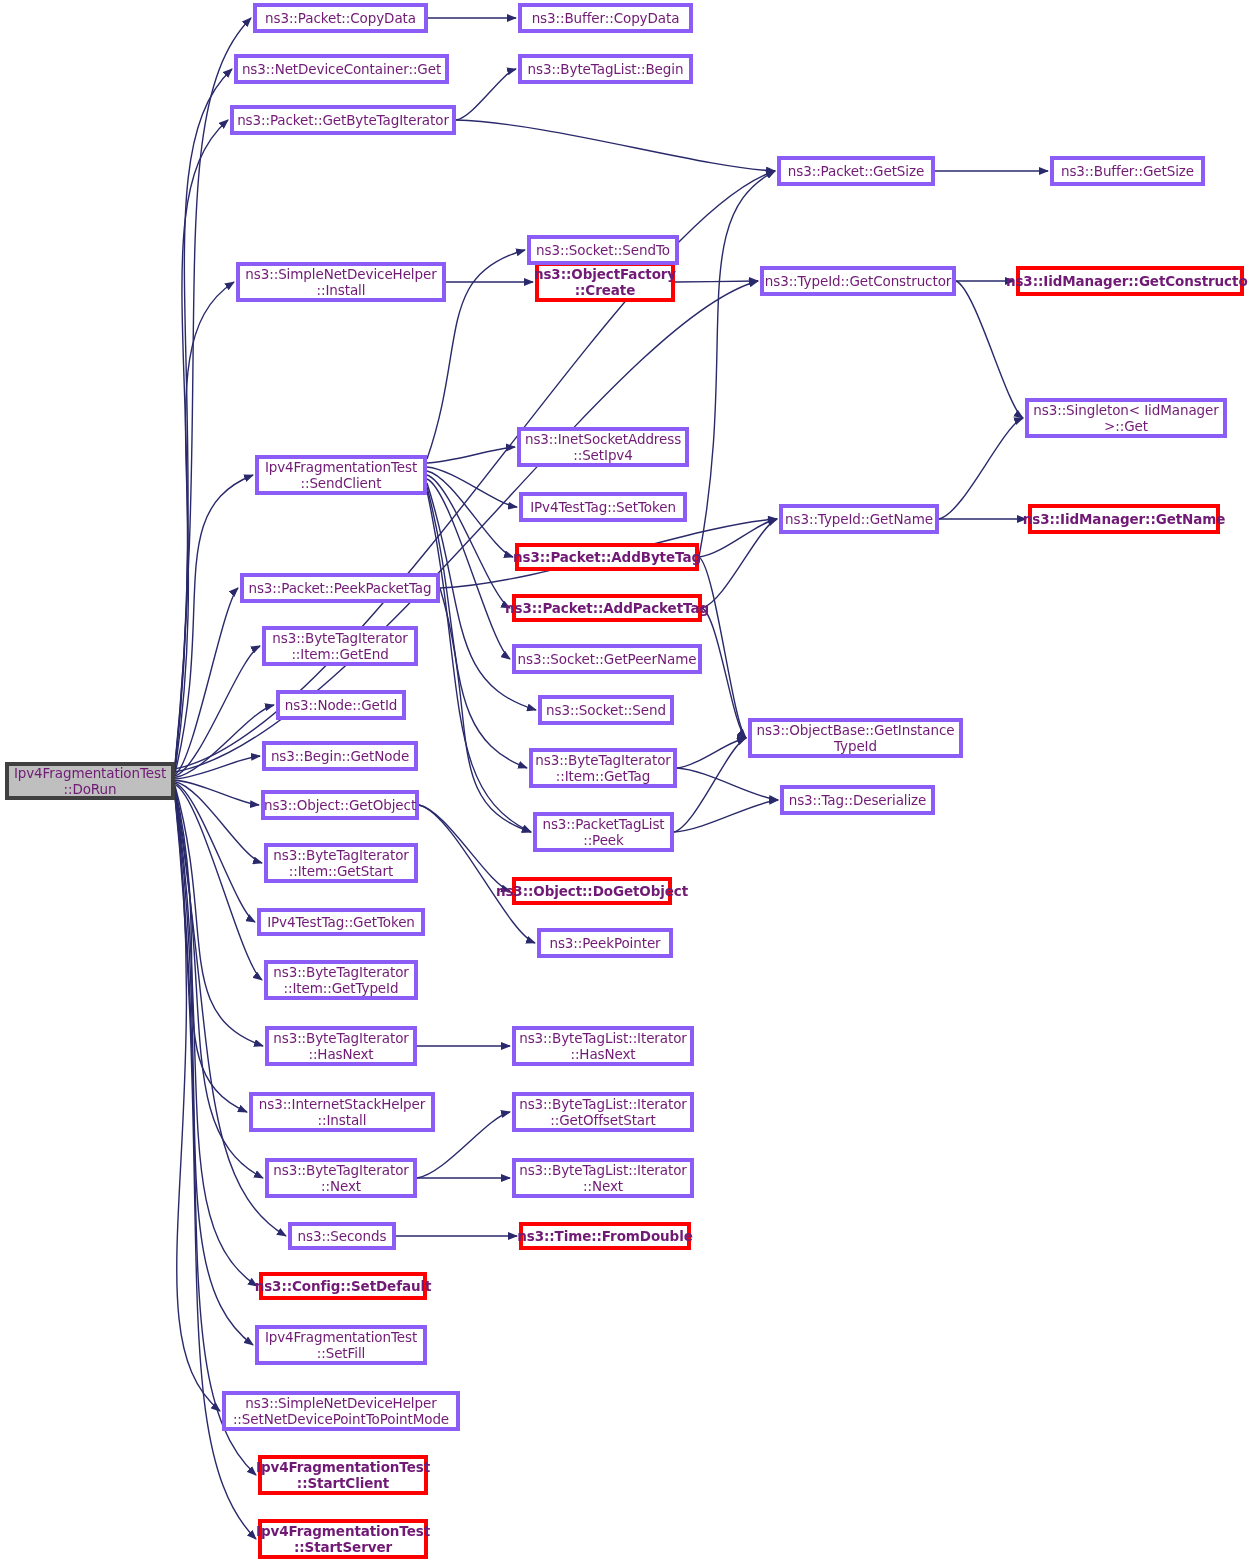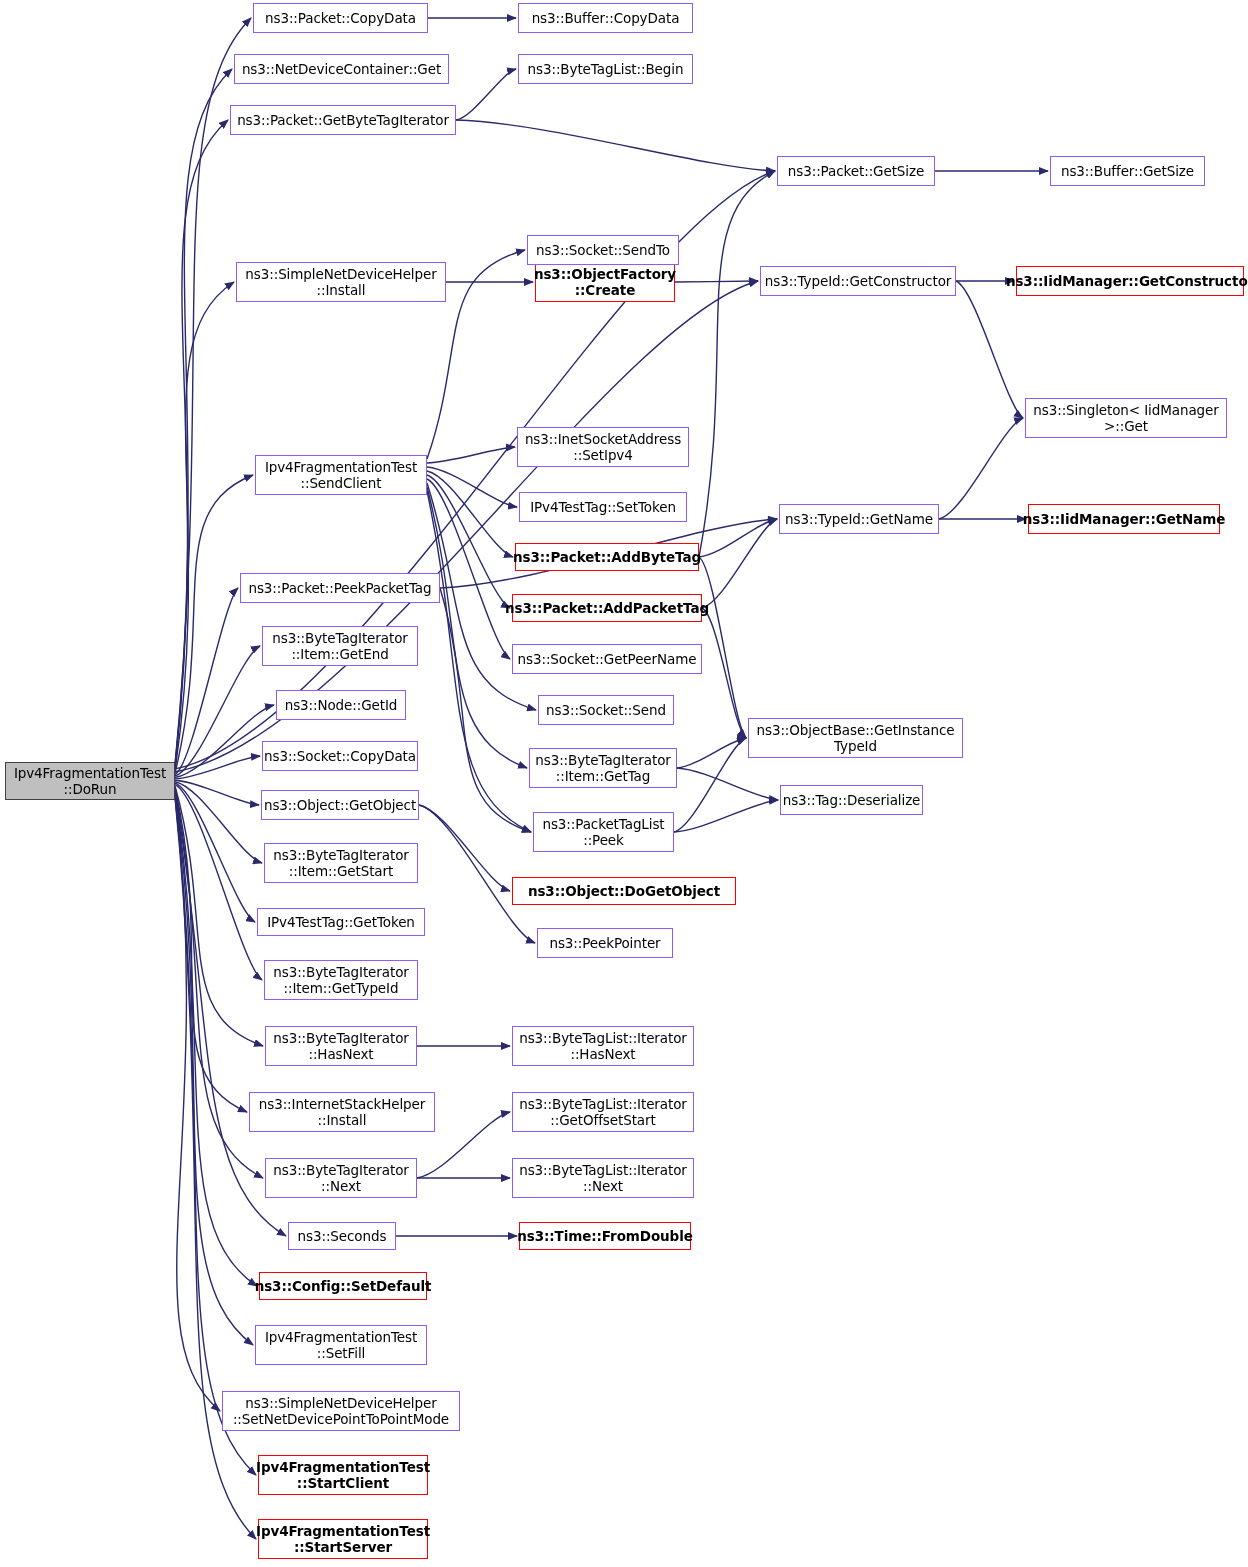--- a/index.html
+++ b/index.html
@@ -2,23 +2,23 @@
 <html><head>
 <meta charset="utf-8">
 <style>
   html,body{margin:0;padding:0;background:#ffffff;}
   body{font-family:"DejaVu Sans","Liberation Sans",sans-serif;}
   #canvas{position:relative;width:1248px;height:1567px;background:#fff;overflow:hidden;}
   svg#edges{position:absolute;left:0;top:0;width:1248px;height:1567px;pointer-events:none;}
   .node{
     position:absolute;
     box-sizing:border-box;
-    border:1px solid #8b5cf6;
+    border:4px solid #8b5cf6;
     background:#ffffff;
-    color:#000000;
+    color:#701a75;
     display:flex;
     align-items:center;
     justify-content:center;
     text-align:center;
     font-size:13.5px;
     line-height:16px;
     letter-spacing:-0.1px;
     white-space:pre-line;
     padding:0 4px;
   }
@@ -127,30 +127,30 @@
       <div class="node red" style="left: 515px; top: 543px; width: 184px; height: 28px;"><span>ns3::Packet::AddByteTag</span></div>
       <div class="node" style="left: 240px; top: 573px; width: 200px; height: 30px;"><span>ns3::Packet::PeekPacketTag</span></div>
       <div class="node red" style="left: 512px; top: 594px; width: 190px; height: 28px;"><span>ns3::Packet::AddPacketTag</span></div>
       <div class="node" style="left: 262px; top: 626px; width: 156px; height: 40px;"><span>ns3::ByteTagIterator
 ::Item::GetEnd</span></div>
       <div class="node" style="left: 512px; top: 644px; width: 190px; height: 30px;"><span>ns3::Socket::GetPeerName</span></div>
       <div class="node" style="left: 276px; top: 690px; width: 130px; height: 30px;"><span>ns3::Node::GetId</span></div>
       <div class="node" style="left: 538px; top: 695px; width: 136px; height: 30px;"><span>ns3::Socket::Send</span></div>
       <div class="node" style="left: 748px; top: 718px; width: 215px; height: 40px;"><span>ns3::ObjectBase::GetInstance
 TypeId</span></div>
-      <div class="node" style="left: 262px; top: 741px; width: 156px; height: 30px;"><span>ns3::Socket::CopyData</span></div>
+      <div class="node" style="left: 262px; top: 741px; width: 156px; height: 30px;"><span>ns3::Begin::GetNode</span></div>
       <div class="node" style="left: 529px; top: 748px; width: 148px; height: 40px;"><span>ns3::ByteTagIterator
 ::Item::GetTag</span></div>
       <div class="node" style="left: 261px; top: 790px; width: 158px; height: 30px;"><span>ns3::Object::GetObject</span></div>
-      <div class="node" style="left: 780px; top: 785px; width: 143px; height: 30px;"><span>ns3::Tag::Deserialize</span></div>
+      <div class="node" style="left: 780px; top: 785px; width: 155px; height: 30px;"><span>ns3::Tag::Deserialize</span></div>
       <div class="node" style="left: 533px; top: 812px; width: 141px; height: 40px;"><span>ns3::PacketTagList
 ::Peek</span></div>
       <div class="node" style="left: 264px; top: 843px; width: 154px; height: 40px;"><span>ns3::ByteTagIterator
 ::Item::GetStart</span></div>
-      <div class="node red" style="left: 512px; top: 877px; width: 224px; height: 28px;"><span>ns3::Object::DoGetObject</span></div>
+      <div class="node red" style="left: 512px; top: 877px; width: 160px; height: 28px;"><span>ns3::Object::DoGetObject</span></div>
       <div class="node" style="left: 257px; top: 908px; width: 168px; height: 28px;"><span>IPv4TestTag::GetToken</span></div>
       <div class="node" style="left: 537px; top: 928px; width: 136px; height: 30px;"><span>ns3::PeekPointer</span></div>
       <div class="node" style="left: 264px; top: 960px; width: 154px; height: 40px;"><span>ns3::ByteTagIterator
 ::Item::GetTypeId</span></div>
       <div class="node" style="left: 265px; top: 1026px; width: 152px; height: 40px;"><span>ns3::ByteTagIterator
 ::HasNext</span></div>
       <div class="node" style="left: 512px; top: 1026px; width: 182px; height: 40px;"><span>ns3::ByteTagList::Iterator
 ::HasNext</span></div>
       <div class="node" style="left: 249px; top: 1092px; width: 186px; height: 40px;"><span>ns3::InternetStackHelper
 ::Install</span></div>

